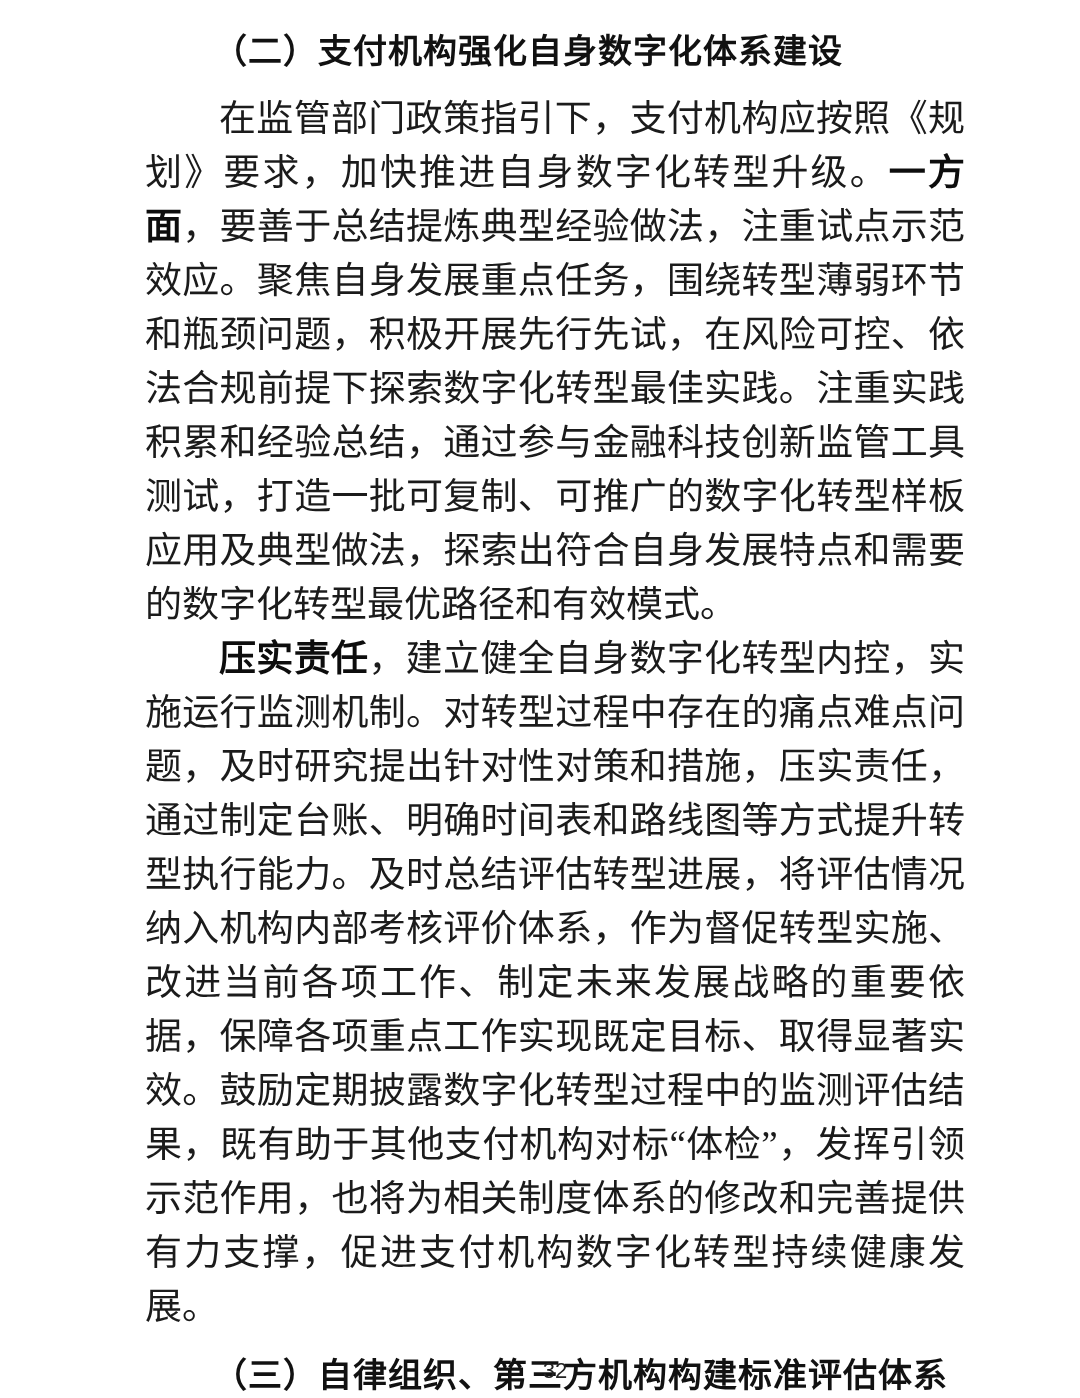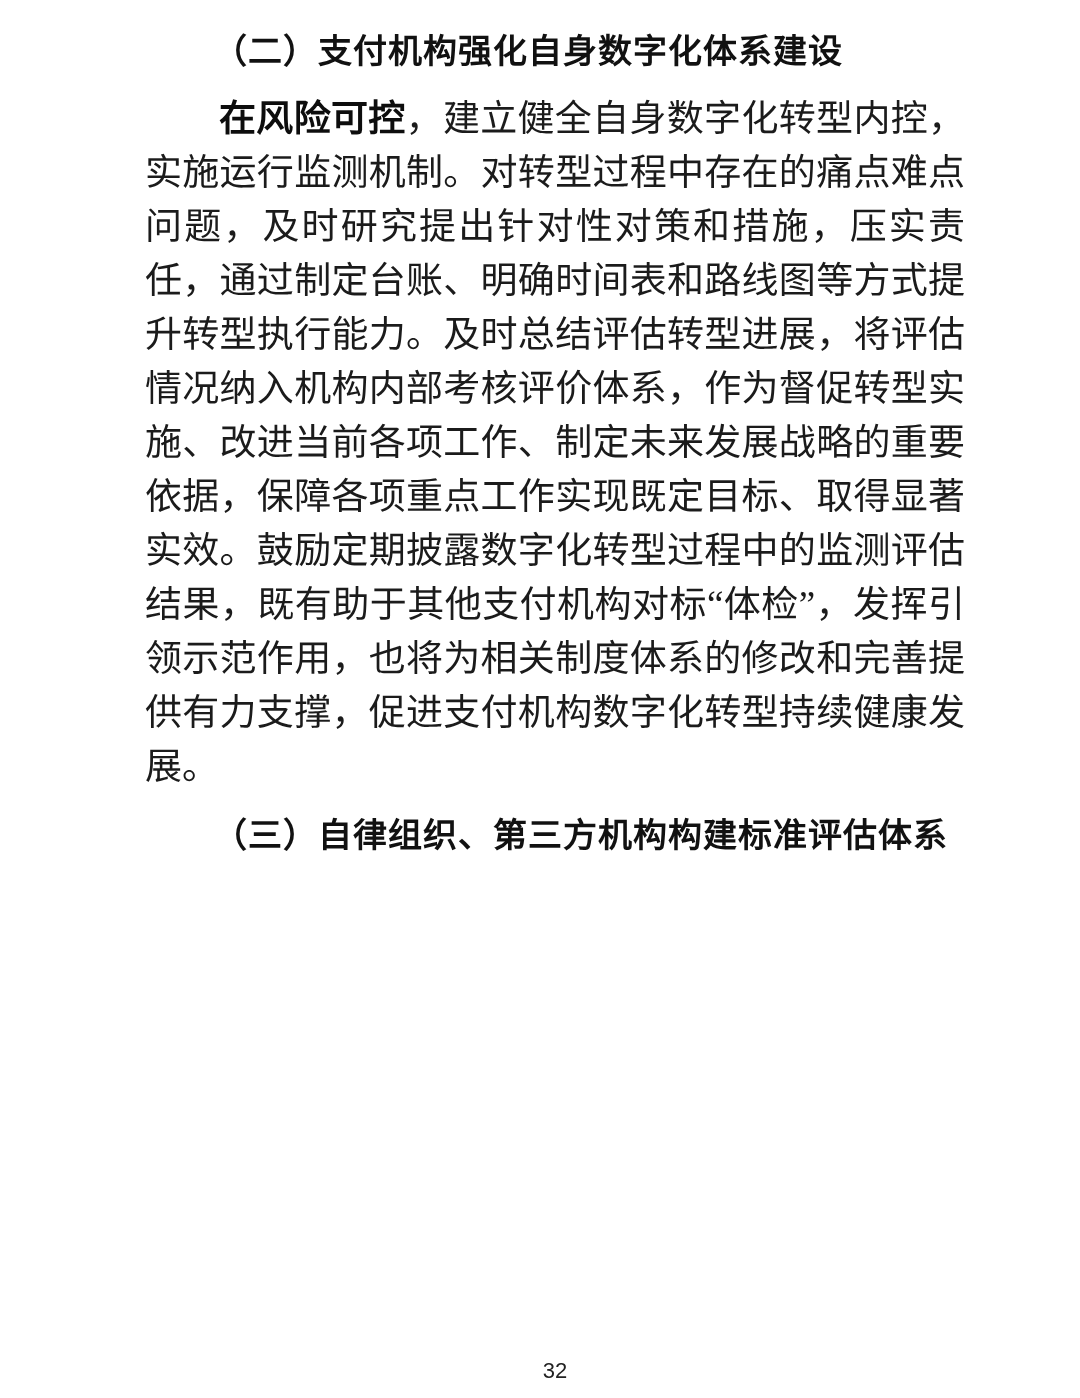--- a/index.html
+++ b/index.html
@@ -70,21 +70,22 @@
   }
 </style>
 </head>
 <body>
 
 <div class="page">
   <div class="content">
 
     <h2 class="section-heading">（二）支付机构强化自身数字化体系建设</h2>
 
+    <p class="body-para"><span>在监管部门政策指引下，支付机构应按照《规划》要求，加快推进自身数字化转型升级。</span><b>一方面</b><span>，要善于总结提炼典型经验做法，注重试点示范效应。聚焦自身发展重点任务，围绕转型薄弱环节和瓶颈问题，积极开展先行先试，在风险可控、依法合规前提下探索数字化转型最佳实践。注重实践积累和经验总结，通过参与金融科技创新监管工具测试，打造一批可复制、可推广的数字化转型样板应用及典型做法，探索出符合自身发展特点和需要的数字化转型最优路径和有效模式。</span></p>
 
-    <p class="body-para"><b>在风险可控</b><span>，建立健全自身数字化转型内控，实施运行监测机制。对转型过程中存在的痛点难点问题，及时研究提出针对性对策和措施，压实责任，通过制定台账、明确时间表和路线图等方式提升转型执行能力。及时总结评估转型进展，将评估情况纳入机构内部考核评价体系，作为督促转型实施、改进当前各项工作、制定未来发展战略的重要依据，保障各项重点工作实现既定目标、取得显著实效。鼓励定期披露数字化转型过程中的监测评估结果，既有助于其他支付机构对标“体检”，发挥引领示范作用，也将为相关制度体系的修改和完善提供有力支撑，促进支付机构数字化转型持续健康发展。</span></p>
+    <p class="body-para"><b>压实责任</b><span>，建立健全自身数字化转型内控，实施运行监测机制。对转型过程中存在的痛点难点问题，及时研究提出针对性对策和措施，压实责任，通过制定台账、明确时间表和路线图等方式提升转型执行能力。及时总结评估转型进展，将评估情况纳入机构内部考核评价体系，作为督促转型实施、改进当前各项工作、制定未来发展战略的重要依据，保障各项重点工作实现既定目标、取得显著实效。鼓励定期披露数字化转型过程中的监测评估结果，既有助于其他支付机构对标“体检”，发挥引领示范作用，也将为相关制度体系的修改和完善提供有力支撑，促进支付机构数字化转型持续健康发展。</span></p>
 
     <h2 class="section-heading second">（三）自律组织、第三方机构构建标准评估体系</h2>
 
   </div>
 
   <div class="page-footer">32</div>
 </div>
 
 </body></html>

